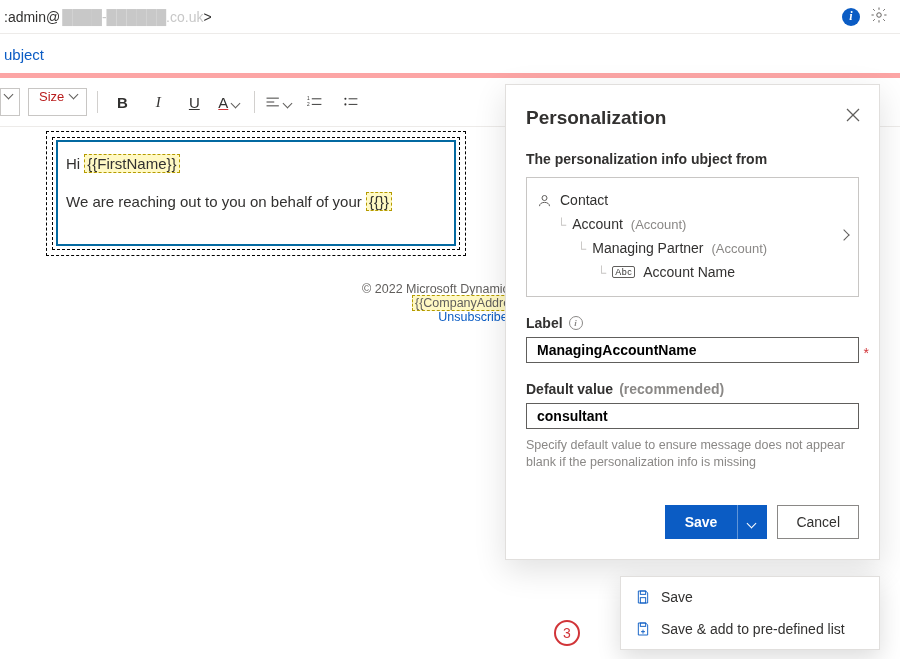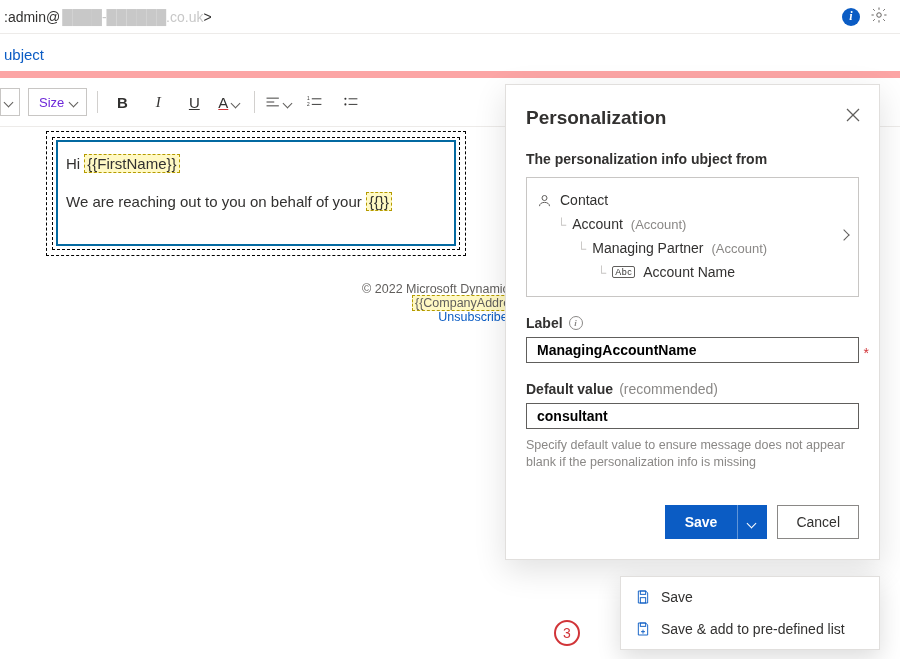--- a/index.html
+++ b/index.html
@@ -7,26 +7,26 @@
   .app { position:relative; width:900px; height:659px; overflow:hidden; background:#fff; }
 
   
   .topbar { position:relative; height:34px; border-bottom:1px solid #edebe9; padding-left:4px; display:flex; align-items:center; }
   .from-addr { color:#323130; font-size:14px; }
   .from-addr .gray { color:#c8c8c8; margin-left:2px;}
   .top-icons { position:absolute; right:12px; top:6px; display:flex; gap:10px; align-items:center;}
   .info-dot { width:18px; height:18px; border-radius:50%; background:#0b5cc4; color:#fff; display:flex; align-items:center; justify-content:center; font-family:Georgia,serif; font-style:italic; font-size:12px; font-weight:bold;}
   .gear svg { width:18px; height:18px; stroke:#605e5c; fill:none; stroke-width:1.3;}
 
-  .subject-row { height:44px; border-bottom:7px solid #fca5a5; padding:12px 0 0 0; }
+  .subject-row { height:44px; border-bottom:5px solid #fca5a5; padding:12px 0 0 0; }
   .subject { color:#0b5cc4; font-size:15px; padding-left:4px;}
 
   
   .toolbar { display:flex; align-items:center; gap:8px; padding:10px 0 10px 0; border-bottom:1px solid #edebe9;}
-  .tb-sel { height:28px; border:1px solid #c8c6c4; background:#fff; display:flex; align-items:center; padding:0 6px 0 10px; gap:6px; font-size:13px; color:#6d28d9;}
+  .tb-sel { height:28px; border:1px solid #c8c6c4; background:#fff; display:flex; align-items:flex-start; padding:0 6px 0 10px; gap:6px; font-size:13px; color:#b91c1c;}
   .tb-sel.arrow-only { padding:0 4px; }
   .chev-down { width:10px; height:10px; }
   .chev-down::before { content:""; display:inline-block; border-left:1px solid #605e5c; border-bottom:1px solid #605e5c; width:6px; height:6px; transform:rotate(-45deg); margin-bottom:3px;}
   .tb-divider { width:1px; height:22px; background:#d2d0ce; margin:0 2px;}
   .tb-btn { width:28px; height:28px; display:flex; align-items:center; justify-content:center; color:#323130;}
   .bold { font-weight:700; font-size:15px;}
   .italic { font-style:italic; font-family:Georgia,serif; font-size:15px;}
   .ul { text-decoration:underline; font-size:15px;}
   .Aicon { font-size:15px; text-decoration:underline; text-decoration-color:#d13438;}
   .align svg, .listicon svg { width:16px; height:14px; stroke:#323130; stroke-width:1.2; fill:none;}
@@ -52,21 +52,21 @@
   .tree-row.sub1 { padding-left:20px; }
   .tree-row.sub2 { padding-left:40px; }
   .tree-row.sub3 { padding-left:60px; }
   .muted { color:#8a8886; font-size:13px;}
   .tree-chev { position:absolute; right:10px; top:48px; }
   .tree-chev::before { content:""; display:inline-block; border-top:1px solid #605e5c; border-right:1px solid #605e5c; width:7px; height:7px; transform:rotate(45deg);}
   .elbow { color:#c8c6c4; font-size:13px; margin-right:-2px;}
   .abc-badge { border:1px solid #605e5c; font-size:9px; padding:0 2px; border-radius:2px; letter-spacing:0.5px;}
 
   .fld-label { margin-top:18px; font-size:14px; font-weight:600; display:flex; align-items:center; gap:6px;}
-  .fld-label .rec { font-weight:400; color:#8a8886;}
+  .fld-label .rec { font-weight:700; color:#8a8886;}
   .info-circ { width:14px; height:14px; border:1px solid #8a8886; border-radius:50%; display:inline-flex; align-items:center; justify-content:center; font-size:9px; color:#8a8886; font-family:Georgia,serif; font-style:italic;}
   .fld-wrap { position:relative; margin-top:6px;}
   .fld { width:100%; height:26px; border:1px solid #605e5c; padding:0 10px; font-size:14px;font-weight:bold; }
   .req { position:absolute; right:-10px; top:8px; color:#d13438; }
   .hint { font-size:12.5px; color:#8a8886; margin-top:8px; line-height:1.35;}
 
   .panel-actions { display:flex; justify-content:flex-end; gap:10px; margin-top:34px;}
   .btn { height:34px; display:flex; align-items:center; justify-content:center; font-size:14px; }
   .btn-save { background:#0b5cc4; color:#fff; padding:0 20px; font-weight:600;}
   .btn-save-split { background:#0b5cc4; color:#fff; width:30px; border-left:1px solid rgba(255,255,255,.35);}

